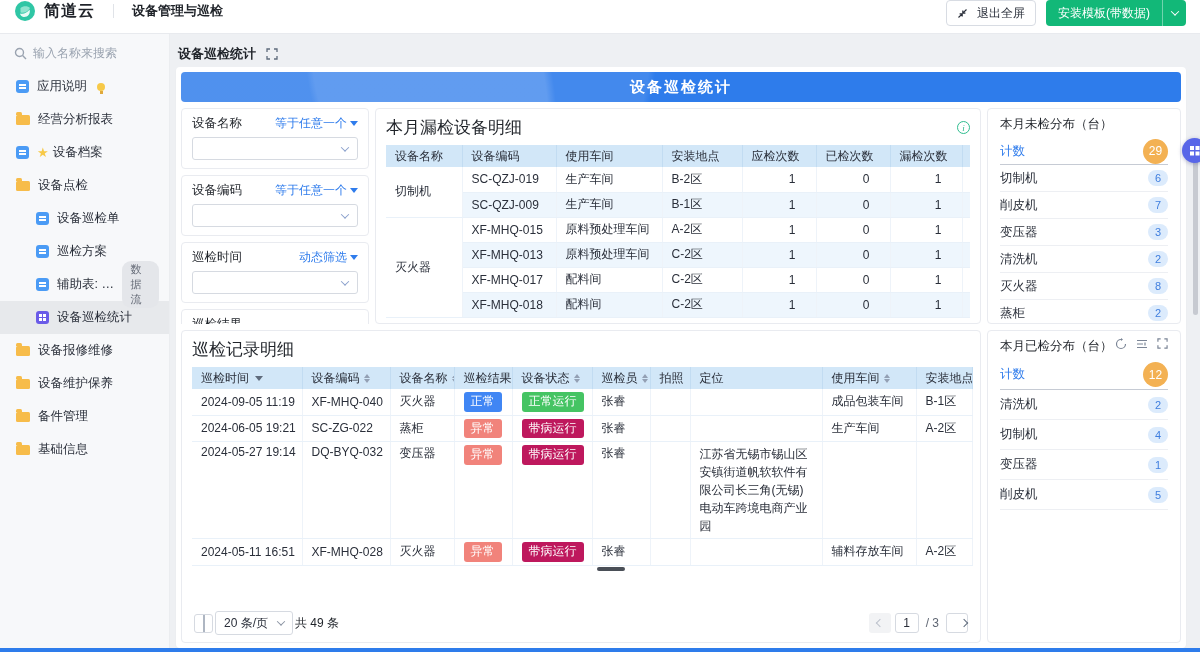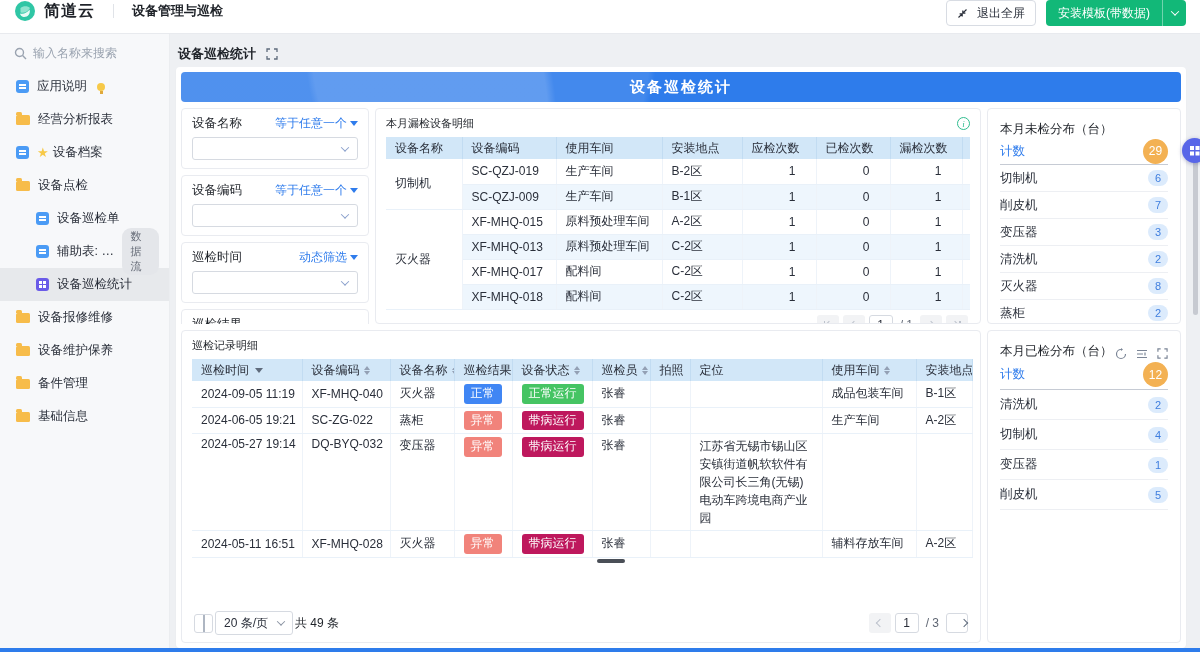--- a/index.html
+++ b/index.html
@@ -64,21 +64,21 @@
   .f-head { display:flex; justify-content:space-between; align-items:center; margin-bottom:5px; }
   .f-label { font-size:12.5px; color:#1f2329; }
   .f-op { font-size:12px; color:#2f7cec; display:flex; align-items:center; gap:3px; cursor:pointer; }
   .tri-down-blue { width:0; height:0; border-left:4px solid transparent; border-right:4px solid transparent; border-top:5px solid #2f7cec; }
   .f-select { height:23px; border:1px solid #d6dae1; border-radius:3px; position:relative; cursor:pointer; background:#fff; }
   .f-select .chev { position:absolute; right:9px; top:8px; color:#8aa0cc; }
 
   
   .tbl-card { display:flex; flex-direction:column; padding:7px 10px 5px; min-width:0; }
   .tbl-head { display:flex; align-items:center; justify-content:space-between; flex-shrink:0; }
-  .tbl-title { font-size:11px; color:#1f2329; }
+  .tbl-title { font-size:17px; color:#1f2329; }
   .info-ic { width:13px; height:13px; border:1px solid #2fbd8f; border-radius:50%; color:#2fbd8f; font-size:9px; display:flex; align-items:center; justify-content:center; font-style:italic; font-family:"Liberation Serif",serif; cursor:pointer; }
   table { border-collapse:collapse; width:100%; table-layout:fixed; font-size:12px; }
   thead th { background:#d2e7f8; height:22px; font-weight:normal; color:#2a2f3a; text-align:left; padding:0 9px; border-right:1px solid #c2dcf2; overflow:hidden; white-space:nowrap; }
   thead th:last-child { border-right:none; }
   tbody td { border-bottom:1px solid #e9f1f9; border-right:1px solid #eef3f9; padding:3px 9px; color:#2a2f3a; overflow:hidden; white-space:nowrap; }
   tbody td:last-child { border-right:none; }
   .num { text-align:right; padding-right:20px; }
   .missed-tbl { margin-top:6px; }
   .missed-tbl tbody tr { height:25px; }
   .missed-tbl tbody tr:nth-child(even) td { background:#eef6fd; }
@@ -108,21 +108,21 @@
   .rec-scroll .thumb { position:absolute; left:52%; top:1px; width:28px; height:4px; background:#4a4f57; border-radius:2px; }
   .rec-footer { display:flex; align-items:center; gap:2px; padding:4px 2px 2px; margin-top:auto; flex-shrink:0; }
   .ic-cols { width:19px; height:19px; border:1px solid #d6dae1; border-radius:3px; background:linear-gradient(90deg, transparent 8px, #aeb6c2 8px, #aeb6c2 9.5px, transparent 9.5px); cursor:pointer; }
   .page-size { height:24px; border:1px solid #d6dae1; border-radius:3px; display:flex; align-items:center; padding:0 8px; gap:10px; font-size:12px; color:#2a2f3a; cursor:pointer; }
   .page-size .chev { color:#8a93a2; }
   .rec-total { font-size:12px; color:#1f2329; }
   .rec-footer .right { margin-left:auto; display:flex; align-items:center; gap:4px; }
 
   
   .panel { padding:7px 12px 4px; display:flex; flex-direction:column; min-height:0; }
-  .panel-head { display:flex; align-items:flex-end; justify-content:space-between; height:22px; flex-shrink:0; }
+  .panel-head { display:flex; align-items:flex-start; justify-content:space-between; height:22px; flex-shrink:0; }
   .panel-title { font-size:12.5px; color:#1f2329; }
   .panel-icons { display:flex; gap:9px; color:#7b8596; }
   .p-row { display:flex; align-items:center; justify-content:space-between; height:27px; border-bottom:1px solid #edeff3; flex-shrink:0; }
   .p-row.tall { height:30px; }
   .p-row.count { border-bottom:1px solid #c6cbd4; }
   .p-row.count .p-label { color:#2f7cec; }
   .p-label { font-size:12.5px; }
   .count-badge { width:25px; height:25px; border-radius:50%; background:#f3b153; color:#fff; font-size:12px; display:flex; align-items:center; justify-content:center; }
   .item-badge { min-width:20px; height:16px; border-radius:9px; background:#dcebfc; color:#3f7ede; font-size:11px; display:flex; align-items:center; justify-content:center; padding:0 6px; }
 
@@ -204,20 +204,24 @@
       <span class="ic ic-folder"></span>
       <span class="nav-label">设备点检</span>
     </div>
 
 
     <div class="nav-item sub">
       <span class="ic ic-doc"></span>
       <span class="nav-label">设备巡检单</span>
     </div>
 
+    <div class="nav-item sub">
+      <span class="ic ic-doc"></span>
+      <span class="nav-label">巡检方案</span>
+    </div>
 
     <div class="nav-item sub">
       <span class="ic ic-doc"></span>
       <span class="nav-label trunc">辅助表: 应巡检...</span>
       <span class="nav-badge">数据流</span>
     </div>
 
     <div class="nav-item sub selected">
       <span class="ic ic-dash"></span>
       <span class="nav-label">设备巡检统计</span>

